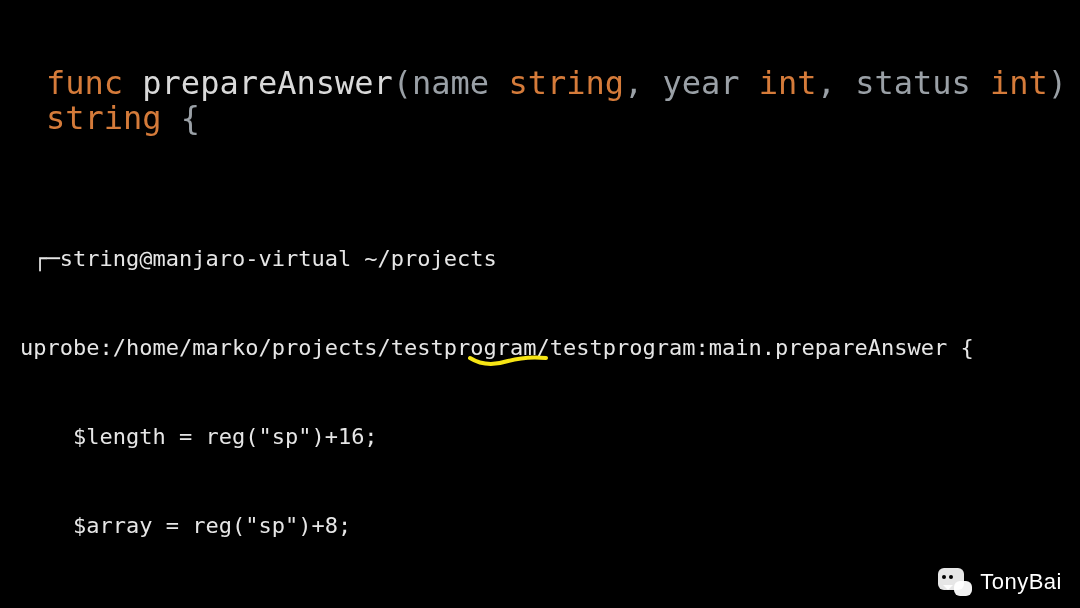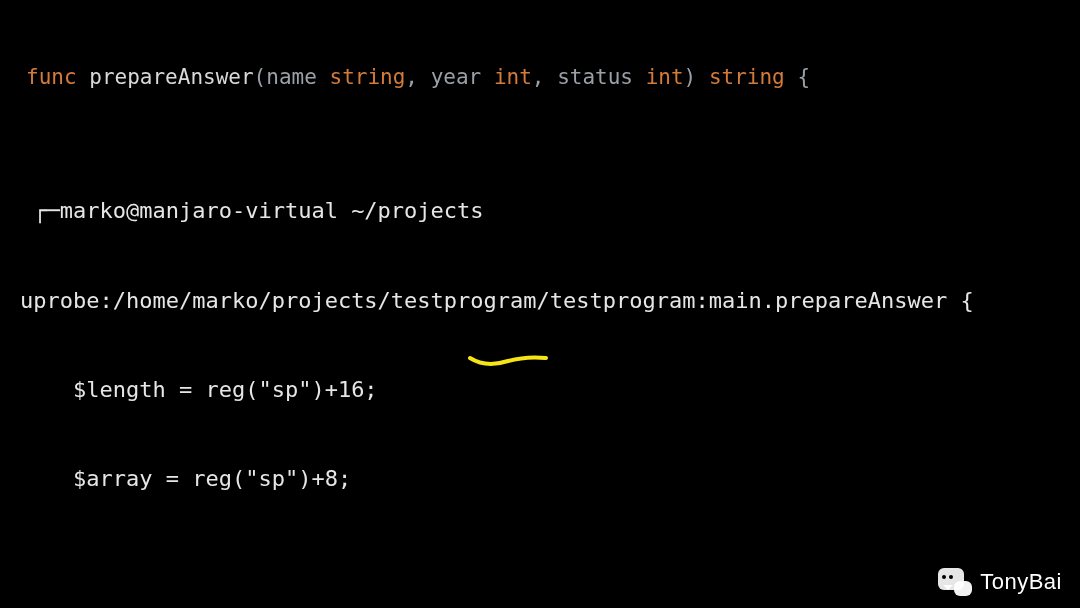--- a/index.html
+++ b/index.html
@@ -3,22 +3,22 @@
 <meta charset="utf-8">
 <style>
   * { margin: 0; padding: 0; box-sizing: border-box; }
   html, body { width: 1080px; height: 608px; background: #000; overflow: hidden; }
   body {
     font-family: "Menlo", "Consolas", "DejaVu Sans Mono", monospace;
     color: #e6e6e6;
     position: relative;
   }
   .editor {
-    padding: 66px 0 0 26px;
-    font-size: 21px;
+    padding: 66px 0 0 46px;
+    font-size: 32px;
     line-height: 1.1;
   }
   .kw-func   { color: #d57b3a; }   
   .kw-name   { color: #d9d9d9; }   
   .kw-paren  { color: #9aa0a6; }
   .kw-param  { color: #9aa0a6; }   
   .kw-type   { color: #d57b3a; }   
   .kw-ret    { color: #d57b3a; }
   .kw-brace  { color: #9aa0a6; }
 
@@ -73,21 +73,21 @@
   .wm-icon .dots span { width: 4px; height: 4px; background: #000; border-radius: 50%; }
 </style>
 </head>
 <body>
 
 <div class="editor">
   <span class="kw-func">func</span><span> </span><span class="kw-name">prepareAnswer</span><span class="kw-paren">(</span><span class="kw-param">name</span><span> </span><span class="kw-type">string</span><span class="kw-param">, </span><span class="kw-param">year</span><span> </span><span class="kw-type">int</span><span class="kw-param">, </span><span class="kw-param">status</span><span> </span><span class="kw-type">int</span><span class="kw-paren">)</span><span> </span><span class="kw-ret">string</span><span> </span><span class="kw-brace">{</span>
 </div>
 
 <div class="terminal">
-  <div class="term-line"> ┌─marko@manjaro-virtual ~/projects</div>
+  <div class="term-line"> ┌─string@manjaro-virtual ~/projects</div>
   <div class="term-line">uprobe:/home/marko/projects/testprogram/testprogram:main.prepareAnswer {</div>
   <div class="term-line">    $length = reg("sp")+16;</div>
   <div class="term-line">    $array = reg("sp")+8;</div>
   
   
   
   
   
   
   

